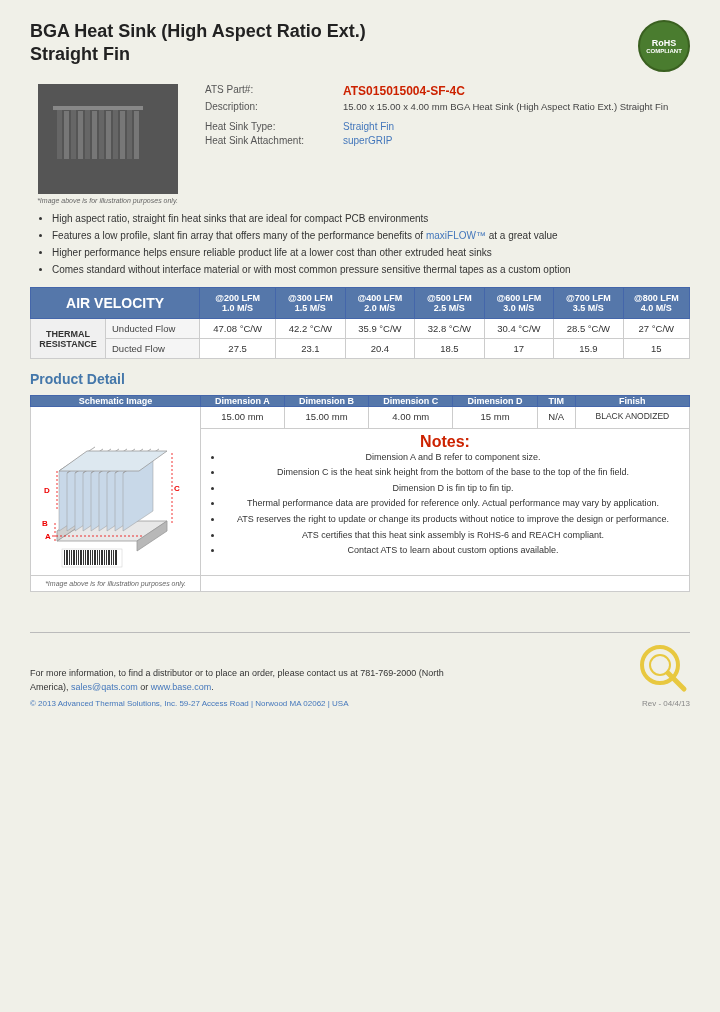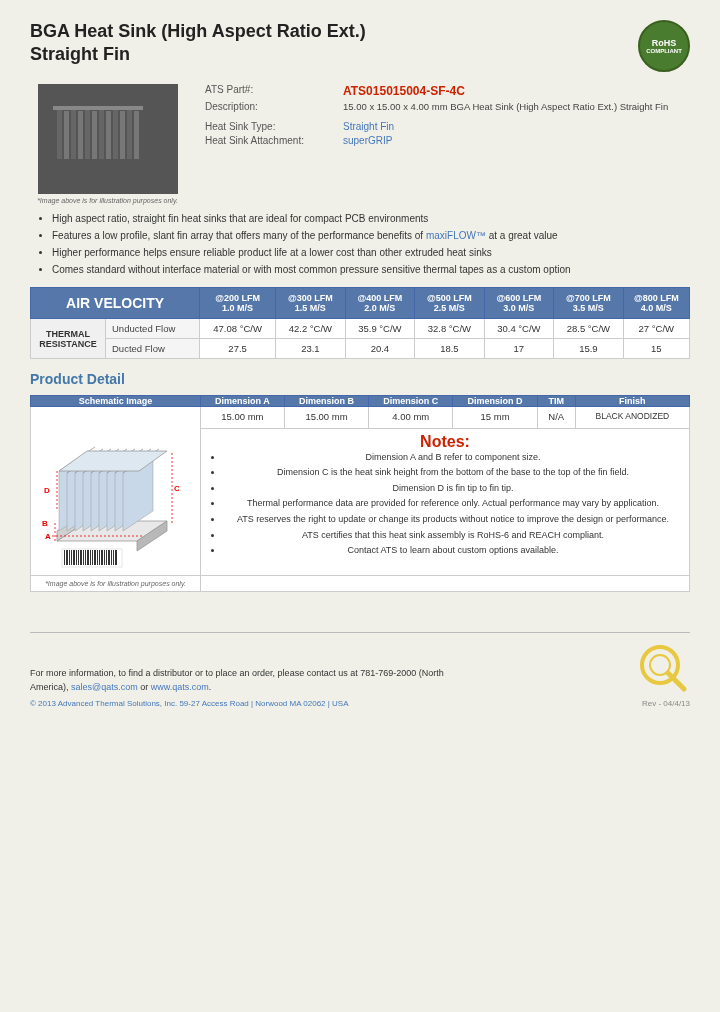--- a/index.html
+++ b/index.html
@@ -524,21 +524,21 @@
       </tr>
     </tbody>
   </table>
 
   <div class="footer-section">
     <div>
       <div class="footer-text">
         <span>For more information, to find a distributor or to place an order, please contact us at 781-769-2000 (North America),</span>
         <a class="link">sales@qats.com</a>
         <span> or </span>
-        <a class="link">www.qats.com</a>.
+        <a class="link">www.base.com</a>.
       </div>
       <div class="footer-copyright">
         <span class="link">© 2013 Advanced Thermal Solutions, Inc.</span>
         <span>59-27 Access Road  |  Norwood MA  02062  |  USA</span>
       </div>
     </div>
     <div>
       <div class="ats-logo">
 
         <svg width="52" height="52" viewBox="0 0 52 52">

